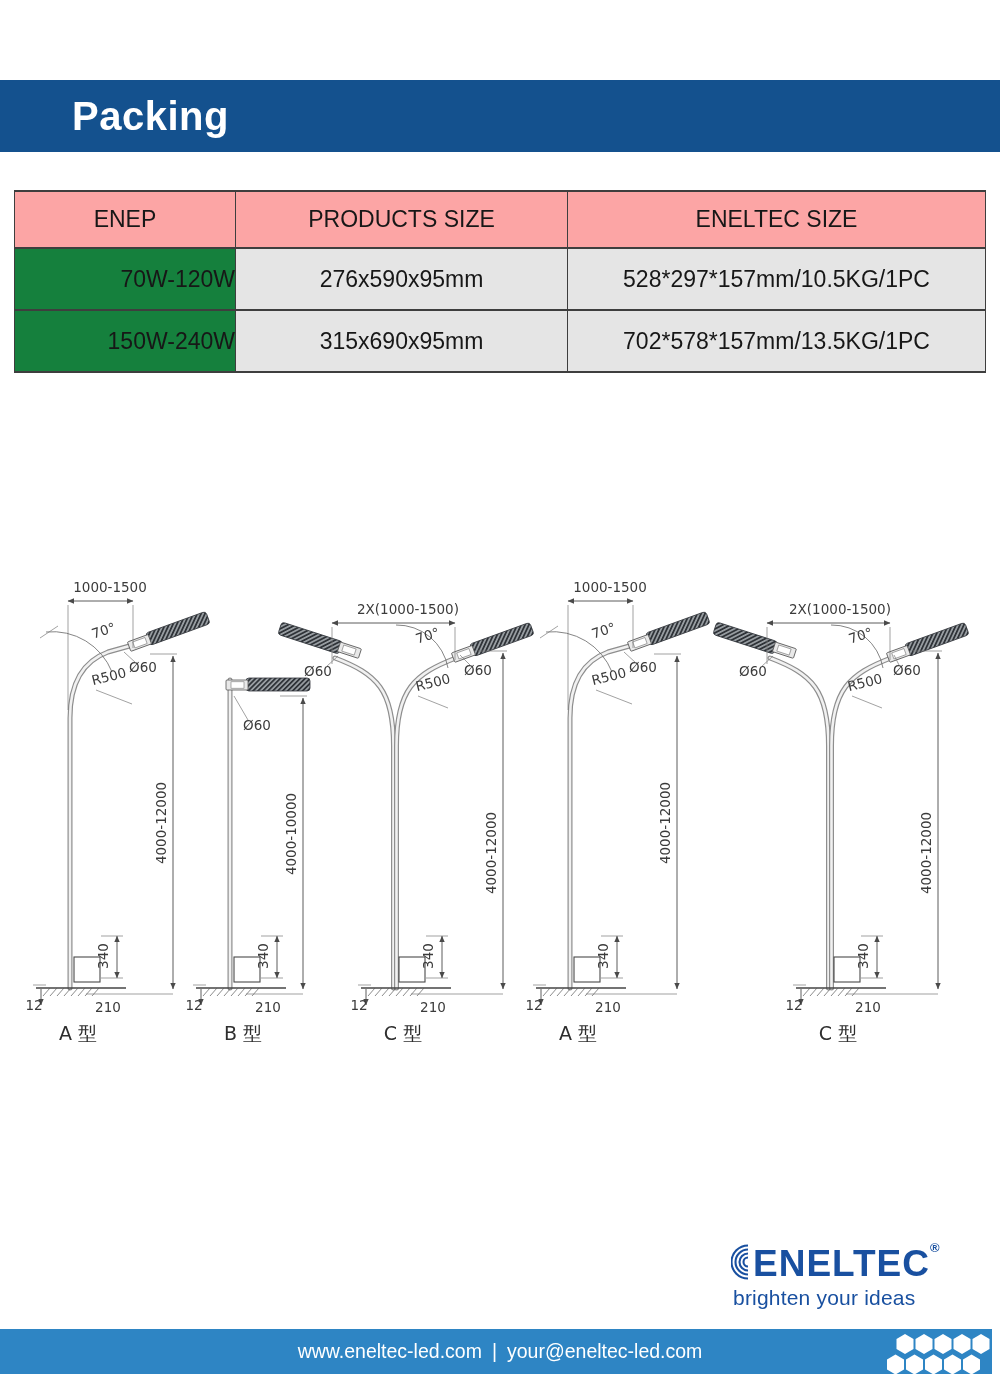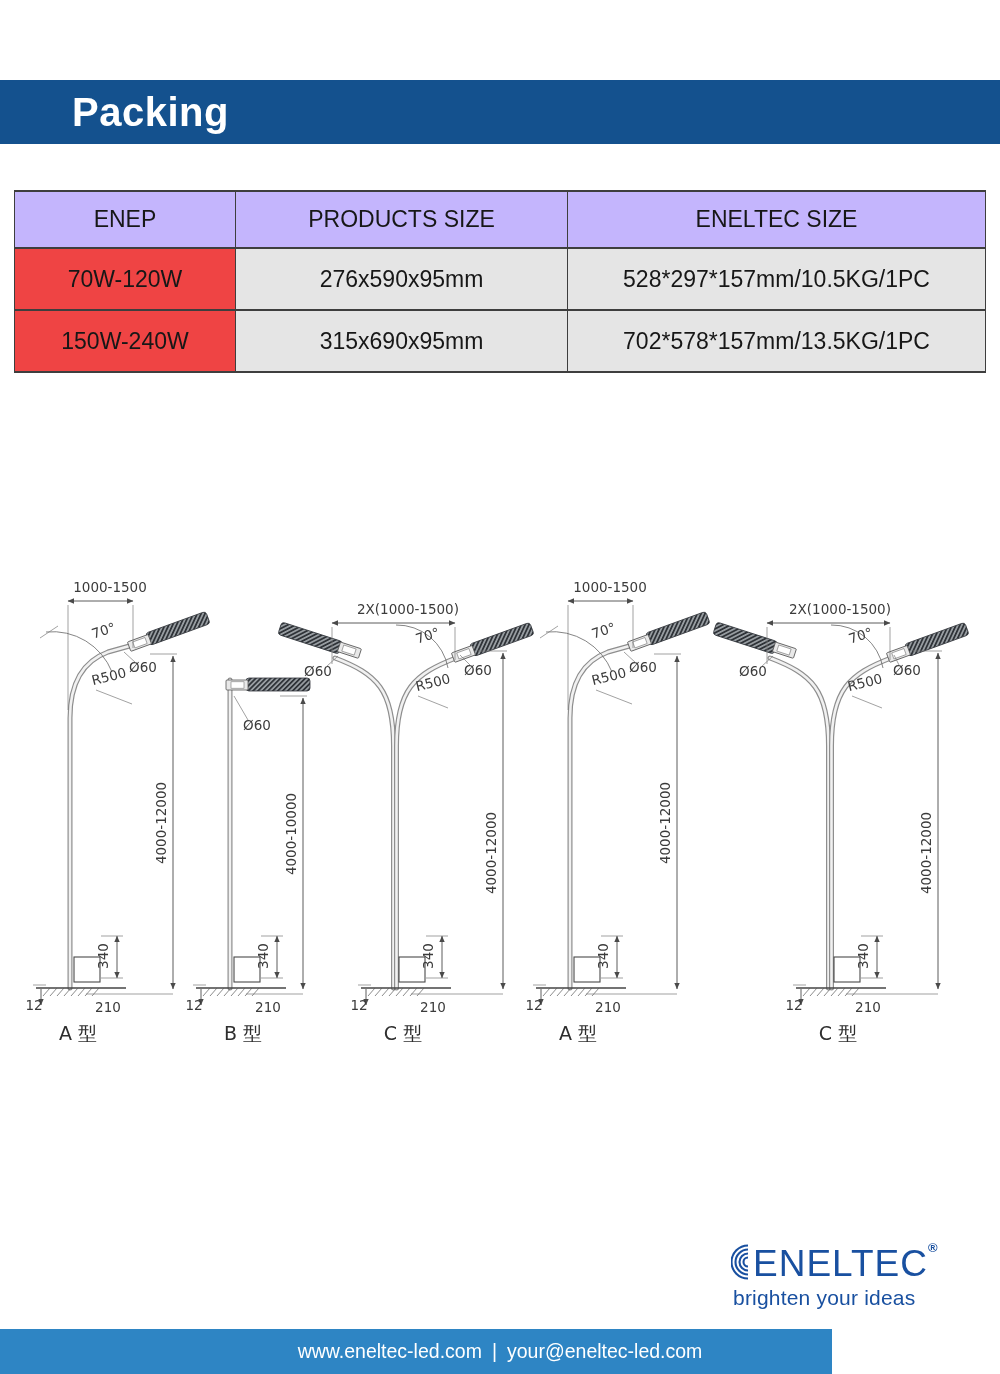--- a/index.html
+++ b/index.html
@@ -2,55 +2,55 @@
 <html><head>
 <meta charset="utf-8">
 <style>
   html,body{margin:0;padding:0;background:#fff;}
   .page{position:relative;width:1000px;height:1374px;background:#ffffff;overflow:hidden;
         font-family:"Liberation Sans",sans-serif;}
 
   
   .section-bar{position:absolute;left:0;width:1000px;background:#14518e;color:#ffffff;
                display:flex;align-items:center;}
-  .bar-packing{top:80px;height:64px;}
+  .bar-packing{top:80px;height:72px;}
   .bar-install{top:462px;height:74px;}
   .section-bar .bar-title{font-size:40px;font-weight:700;letter-spacing:0.5px;}
   .bar-packing .bar-title{margin-left:72px;}
   .bar-install .bar-title{margin-left:64px;}
 
   
   .pack-table{position:absolute;left:14px;top:190px;width:971px;border-collapse:collapse;
               table-layout:fixed;}
   .pack-table th,.pack-table td{border:1.5px solid #3e3e3e;border-top-width:2px;border-bottom-width:2px;
               text-align:center;vertical-align:middle;color:#171717;
               font-size:23px;font-weight:400;padding:0;}
-  .pack-table th{height:55px;background:#c4b5fd;}
+  .pack-table th{height:55px;background:#fca5a5;}
   .pack-table td{height:60px;background:#e5e5e5;}
-  .pack-table td.c1{background:#ef4444;}
+  .pack-table td.c1{background:#15803d;text-align:right;}
 
   
   .diagram-svg{position:absolute;left:0;top:568px;}
   .poleO{stroke:#8e8e8e;stroke-width:5;fill:none;stroke-linecap:round;}
   .poleI{stroke:#f1f1f1;stroke-width:2.6;fill:none;stroke-linecap:round;}
   .dim{stroke:#4a4a4a;stroke-width:0.9;marker-start:url(#ah);marker-end:url(#ah);}
   .ext{stroke:#7a7a7a;stroke-width:0.7;}
   .thin{stroke:#666;stroke-width:0.8;fill:none;}
   .cadtext{fill:#3b3b3b;font-family:"DejaVu Sans",sans-serif;font-size:13.5px;text-anchor:middle;}
   .typetext{fill:#2e2e2e;font-family:"DejaVu Sans",sans-serif;font-size:19px;text-anchor:middle;}
 
   
   .logo{position:absolute;left:731px;top:1243px;color:#1950a0;}
   .logo-row{display:flex;align-items:center;line-height:1;}
-  .logo-text{font-size:37px;font-weight:400;letter-spacing:1px;margin-left:2px;}
+  .logo-text{font-size:37px;font-weight:700;letter-spacing:1px;margin-left:2px;}
   .logo-reg{font-size:13px;font-weight:700;align-self:flex-start;margin-top:-2px;}
   .logo-tagline{font-size:21px;font-weight:400;letter-spacing:0.2px;margin-top:3px;margin-left:2px;}
 
   
-  .footer-bar{position:absolute;left:0;top:1329px;width:832px;height:45px;background:#2e85c4;}
+  .footer-bar{position:absolute;left:0;top:1329px;width:992px;height:45px;background:#2e85c4;}
   .footer-text{position:absolute;left:0;top:0;width:1000px;height:45px;display:flex;
                align-items:center;justify-content:center;color:#ffffff;font-size:19.5px;gap:10px;}
   .footer-hex{position:absolute;left:886px;top:0;}
 </style>
 </head>
 <body>
 
 <div class="page">
 
   <div class="section-bar bar-packing">

